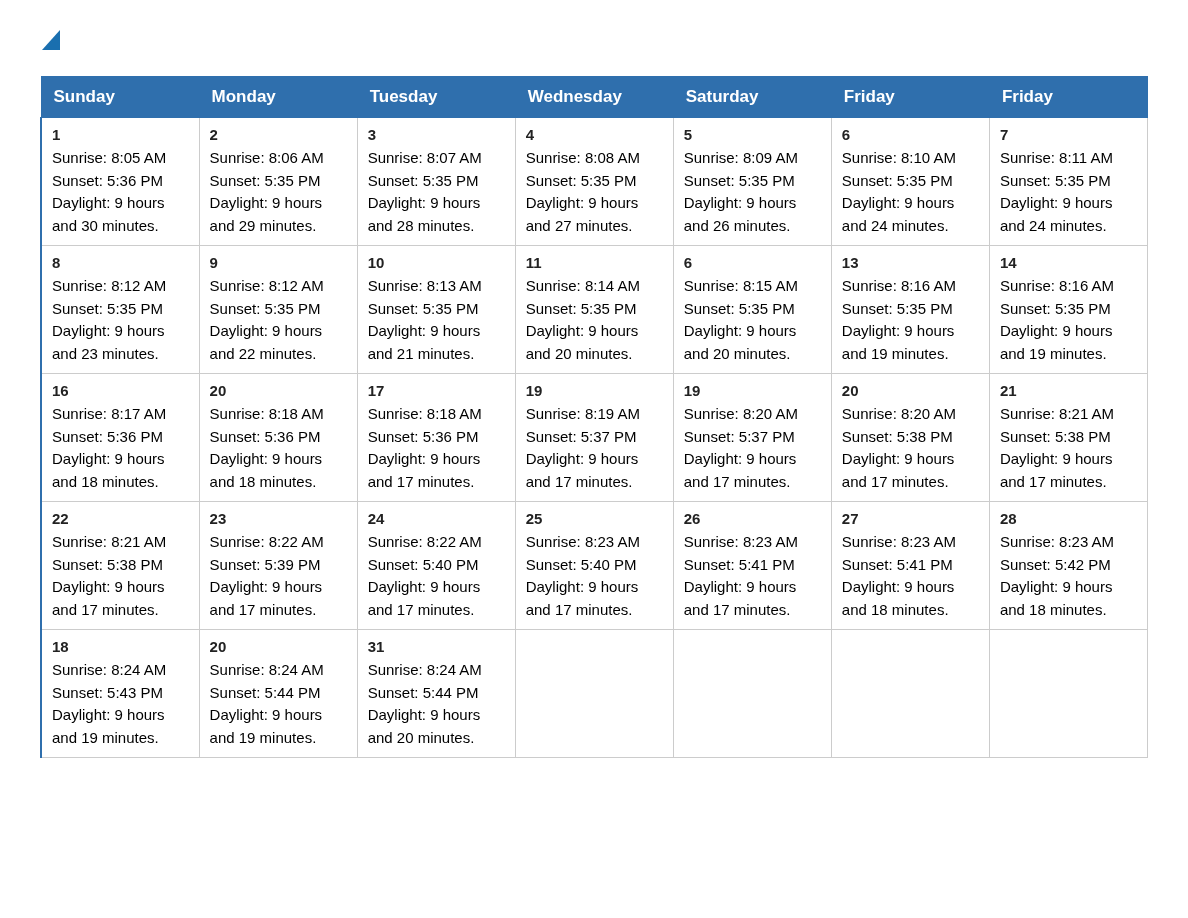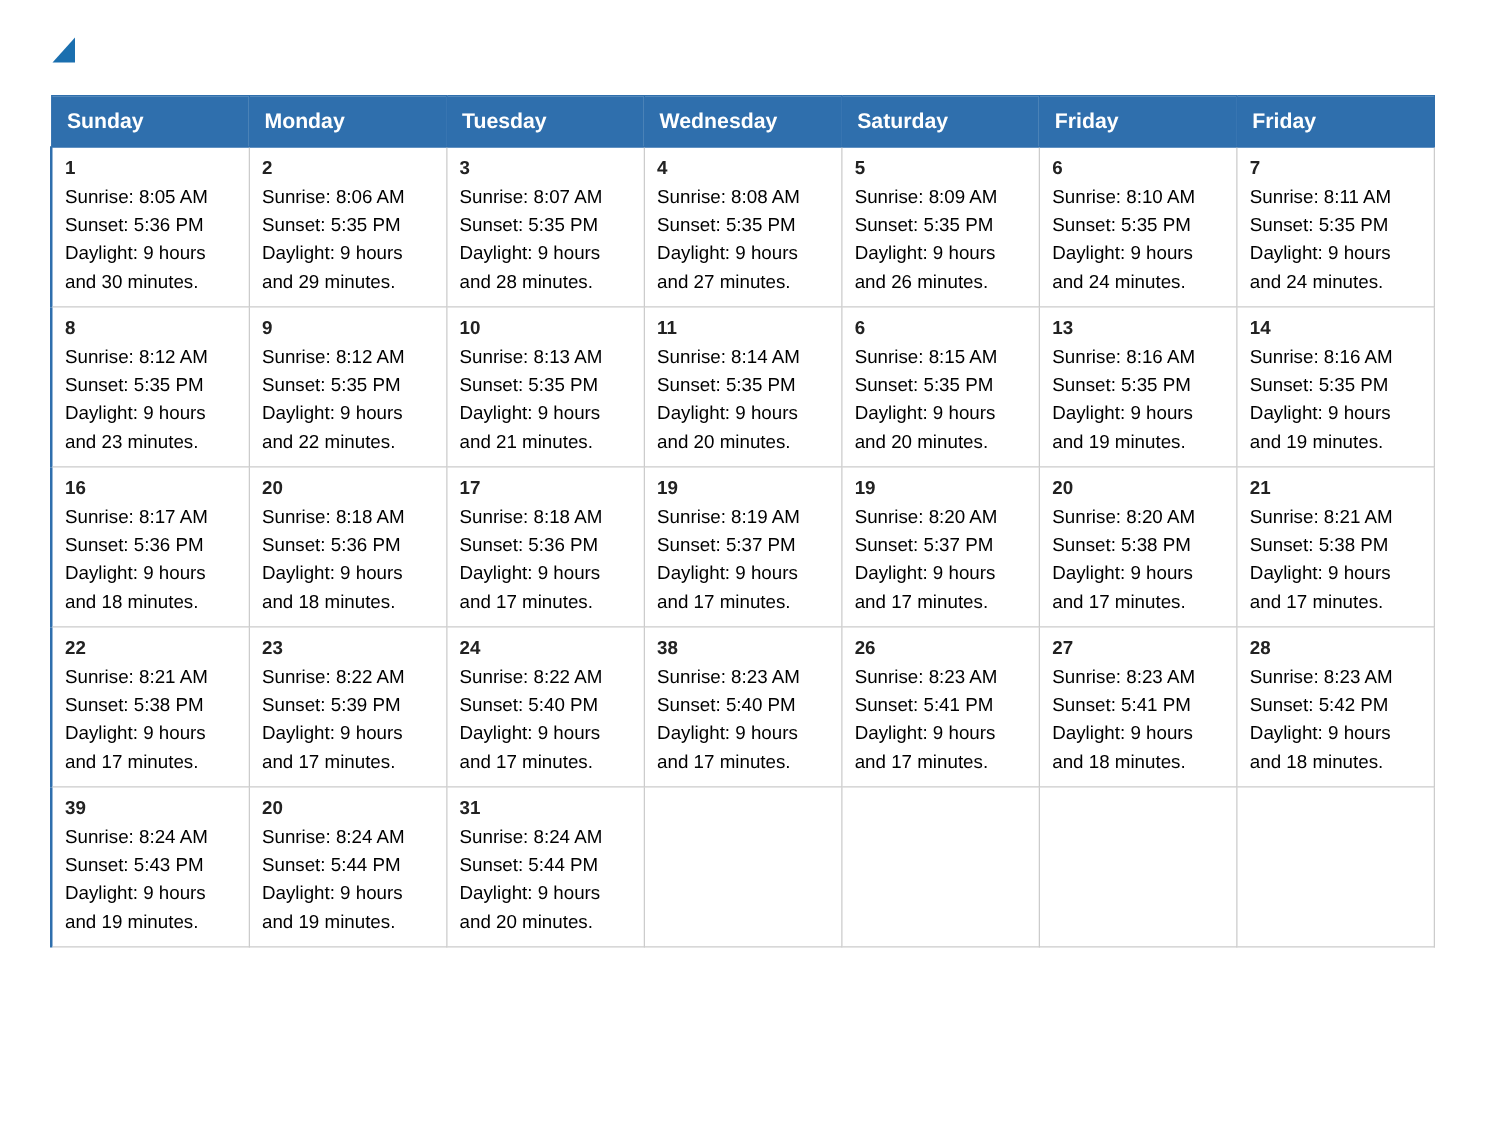--- a/index.html
+++ b/index.html
@@ -343,21 +343,21 @@
         <td>
           <span class="day-number">24</span>
           <div class="day-info">
             Sunrise: 8:22 AM<br>
             Sunset: 5:40 PM<br>
             Daylight: 9 hours<br>
             and 17 minutes.
           </div>
         </td>
         <td>
-          <span class="day-number">38</span>
+          <span class="day-number">25</span>
           <div class="day-info">
             Sunrise: 8:23 AM<br>
             Sunset: 5:40 PM<br>
             Daylight: 9 hours<br>
             and 17 minutes.
           </div>
         </td>
         <td>
           <span class="day-number">26</span>
           <div class="day-info">
@@ -381,21 +381,21 @@
           <div class="day-info">
             Sunrise: 8:23 AM<br>
             Sunset: 5:42 PM<br>
             Daylight: 9 hours<br>
             and 18 minutes.
           </div>
         </td>
       </tr>
       <tr>
         <td>
-          <span class="day-number">39</span>
+          <span class="day-number">18</span>
           <div class="day-info">
             Sunrise: 8:24 AM<br>
             Sunset: 5:43 PM<br>
             Daylight: 9 hours<br>
             and 19 minutes.
           </div>
         </td>
         <td>
           <span class="day-number">20</span>
           <div class="day-info">

